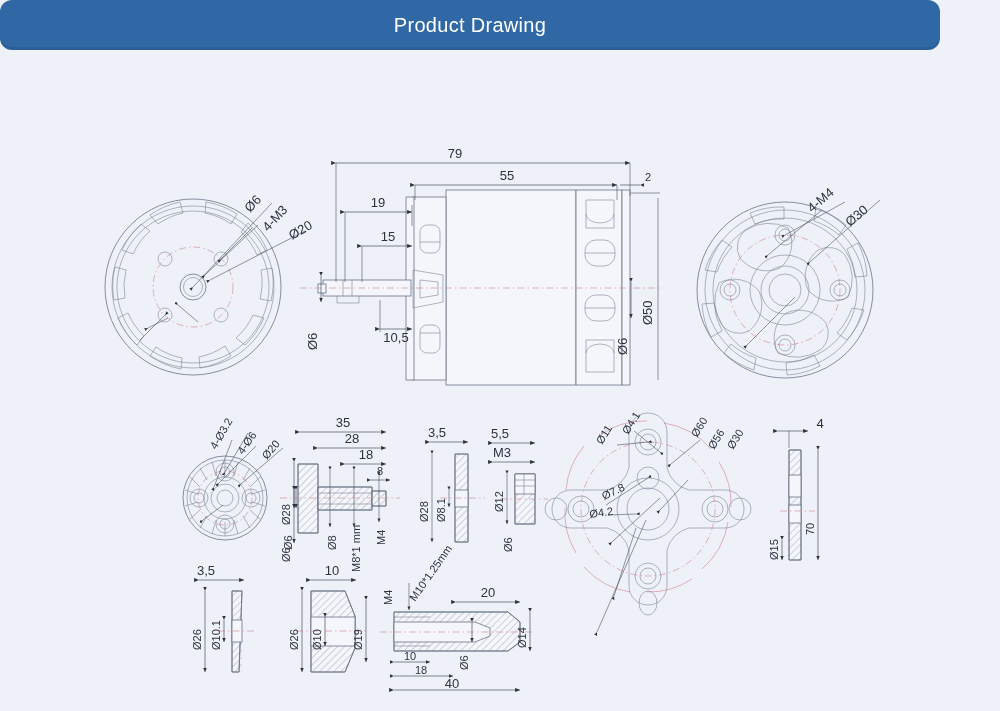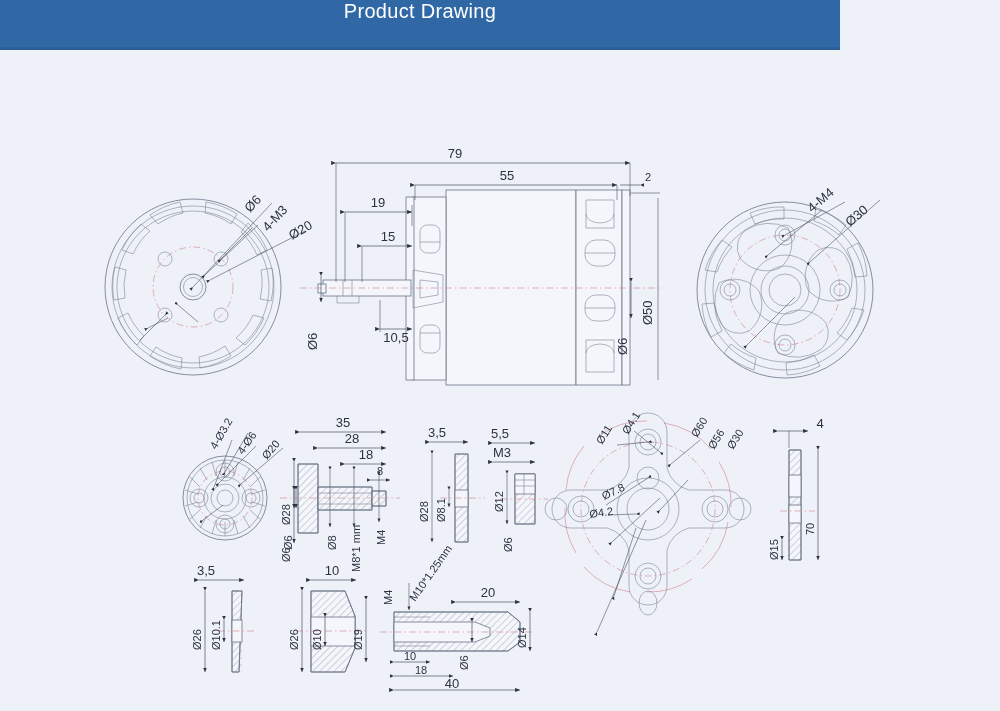--- a/index.html
+++ b/index.html
@@ -7,24 +7,25 @@
   body{
     width:1000px;height:711px;
     background:#eef1f8;
     font-family:"Liberation Sans", sans-serif;
     overflow:hidden;
   }
   #page{position:relative;width:1000px;height:711px;background:#eef1f8;}
 
   
   #header{
-    position:absolute;left:0;top:0;width:840px;height:50px;
+    position:absolute;left:0;top:0;width:940px;height:50px;
     background:#2f68a5;
-    display:flex;justify-content:center;
+    display:flex;align-items:center;justify-content:center;
     box-shadow:inset 0 -3px 0 rgba(0,0,0,.08);
+    border-radius:12px;
   }
   #header .title{
     color:#ffffff;font-size:20px;letter-spacing:.3px;font-weight:400;
   }
 
   
   #canvas{
     position:absolute;left:0;top:50px;width:1000px;height:661px;
     background:#eef1f8;
   }

